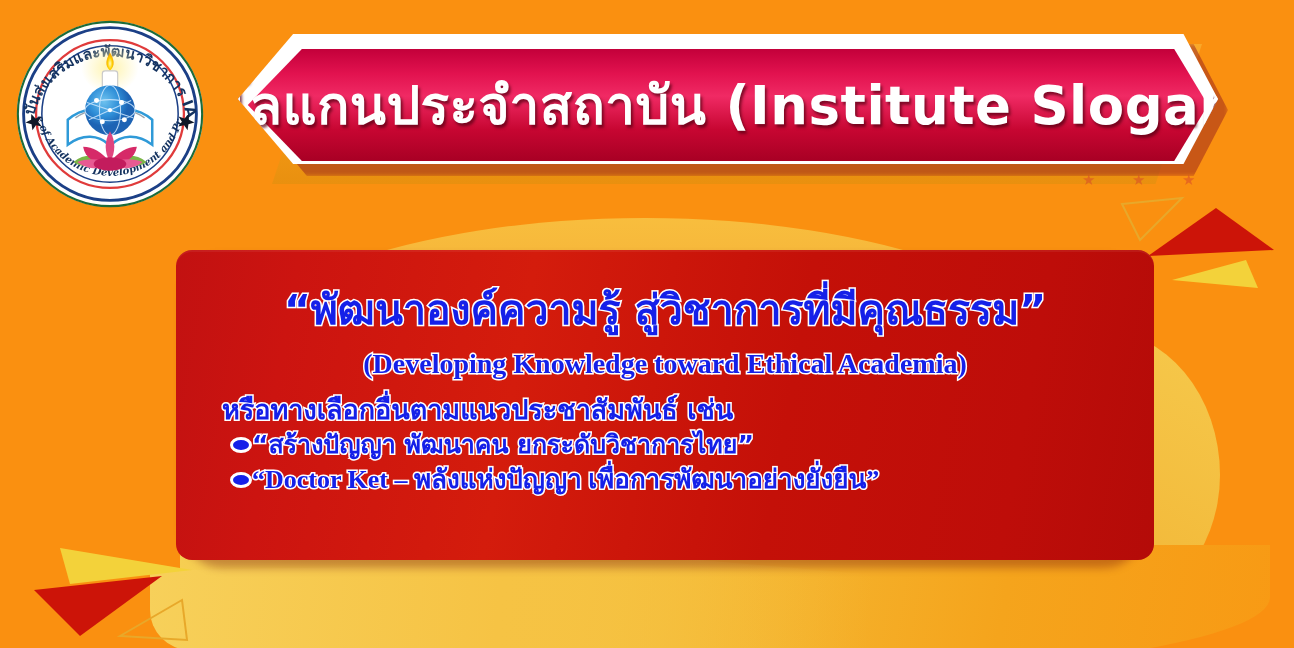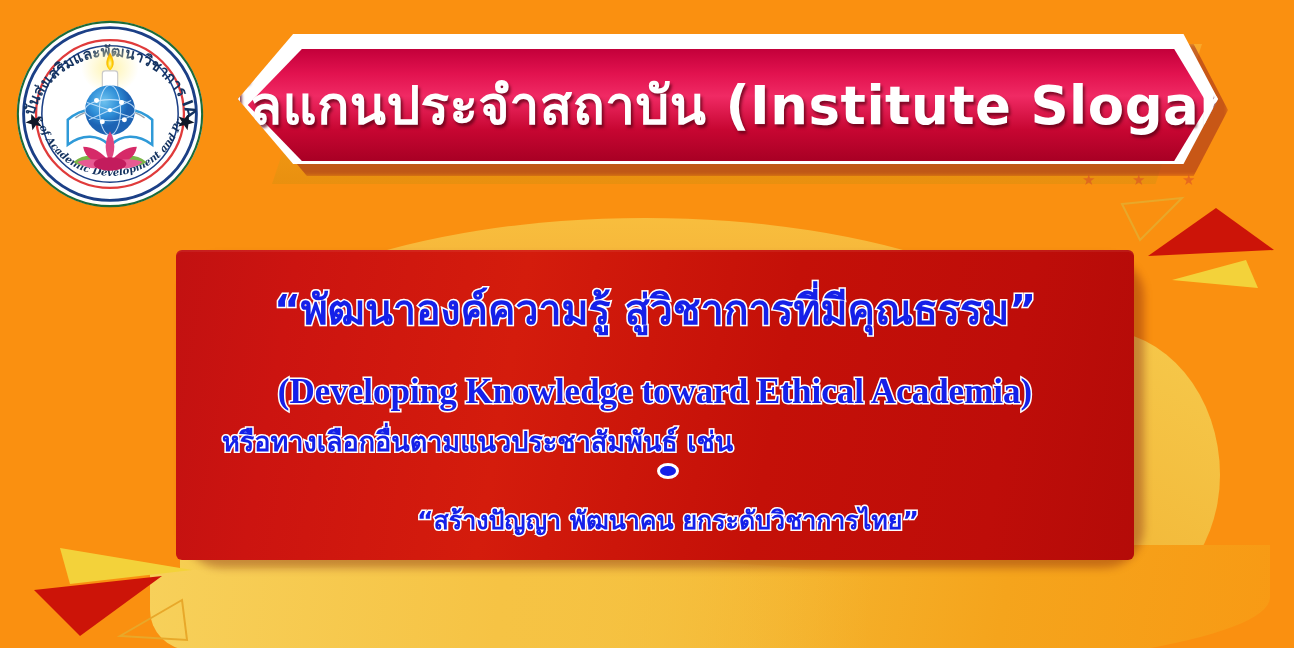--- a/index.html
+++ b/index.html
@@ -79,54 +79,54 @@
   .star{position:absolute;color:#D94A2A;opacity:.55;font-size:15px;line-height:1;}
 
   
   #panel-shadow{
     position:absolute;left:182px;top:256px;width:962px;height:312px;
     background:#6d0c0c;opacity:.35;border-radius:40px;filter:blur(4px);
   }
   #panel{
     position:absolute;left:176px;top:250px;width:958px;height:310px;
     background:linear-gradient(100deg,#C21111 0%,#CC1410 12%,#D41C0C 35%,#C41008 62%,#BE0D09 85%,#B40B08 100%);
-    border-radius:6px;
+    border-radius:16px;
     box-shadow:inset 0 2px 0 rgba(255,255,255,.06);
+    padding-left:20px;
   }
   #panel-inner{position:absolute;left:0;top:0;width:100%;height:100%;padding:24px 28px 0 28px;box-sizing:border-box;}
 
   .outline-blue{
     color:#1520E8;
     -webkit-text-stroke:3px #ffffff;
     paint-order:stroke fill;
     text-shadow:0 0 1px #fff;
   }
   #slogan-thai{
     text-align:center;
     font-family:"DejaVu Sans","Liberation Sans",sans-serif;
     font-weight:700;font-size:41px;line-height:1.1;
     margin-top:14px;white-space:nowrap;
   }
   #slogan-en{
     text-align:center;
     font-family:"Liberation Serif","DejaVu Serif",serif;
-    font-weight:700;font-size:35px;line-height:1.1;
-    margin-top:40px;white-space:nowrap;
+    font-weight:700;font-size:28px;line-height:1.1;
+    margin-top:16px;white-space:nowrap;
   }
   #alt-intro{
     text-align:left;
     font-family:"DejaVu Sans","Liberation Sans",sans-serif;
     font-weight:700;font-size:27px;line-height:1.15;
     margin-top:14px;padding-left:18px;white-space:nowrap;
   }
   #alt-list{list-style:none;margin:6px 0 0 0;padding:0 0 0 26px;}
   #alt-list li{
-    display:flex;align-items:center;gap:28px;
+    display:flex;align-items:center;gap:0;
     margin-bottom:5px;
-    flex-direction:column;
   }
   .bullet{
     flex:0 0 auto;width:22px;height:16px;border-radius:50%;
     background:#1520E8;border:3px solid #ffffff;box-sizing:border-box;
   }
   .alt-text{
     font-family:"Liberation Serif","DejaVu Serif",serif;
     font-weight:700;font-size:26px;line-height:1.15;white-space:nowrap;
   }
   .alt-text.thai{font-family:"DejaVu Sans","Liberation Sans",sans-serif;font-size:25px;}
@@ -251,18 +251,22 @@
 
       <div id="slogan-en" class="outline-blue">(Developing Knowledge toward Ethical Academia)</div>
 
       <div id="alt-intro" class="outline-blue">หรือทางเลือกอื่นตามแนวประชาสัมพันธ์ เช่น</div>
 
       <ul id="alt-list">
         <li>
           <span class="bullet"></span>
           <span class="alt-text thai outline-blue">“สร้างปัญญา พัฒนาคน ยกระดับวิชาการไทย”</span>
         </li>
+        <li>
+          <span class="bullet"></span>
+          <span class="alt-text outline-blue">“Doctor Ket – พลังแห่งปัญญา เพื่อการพัฒนาอย่างยั่งยืน”</span>
+        </li>
       </ul>
 
     </div>
   </div>
 
 </div>
 
 </body></html>

